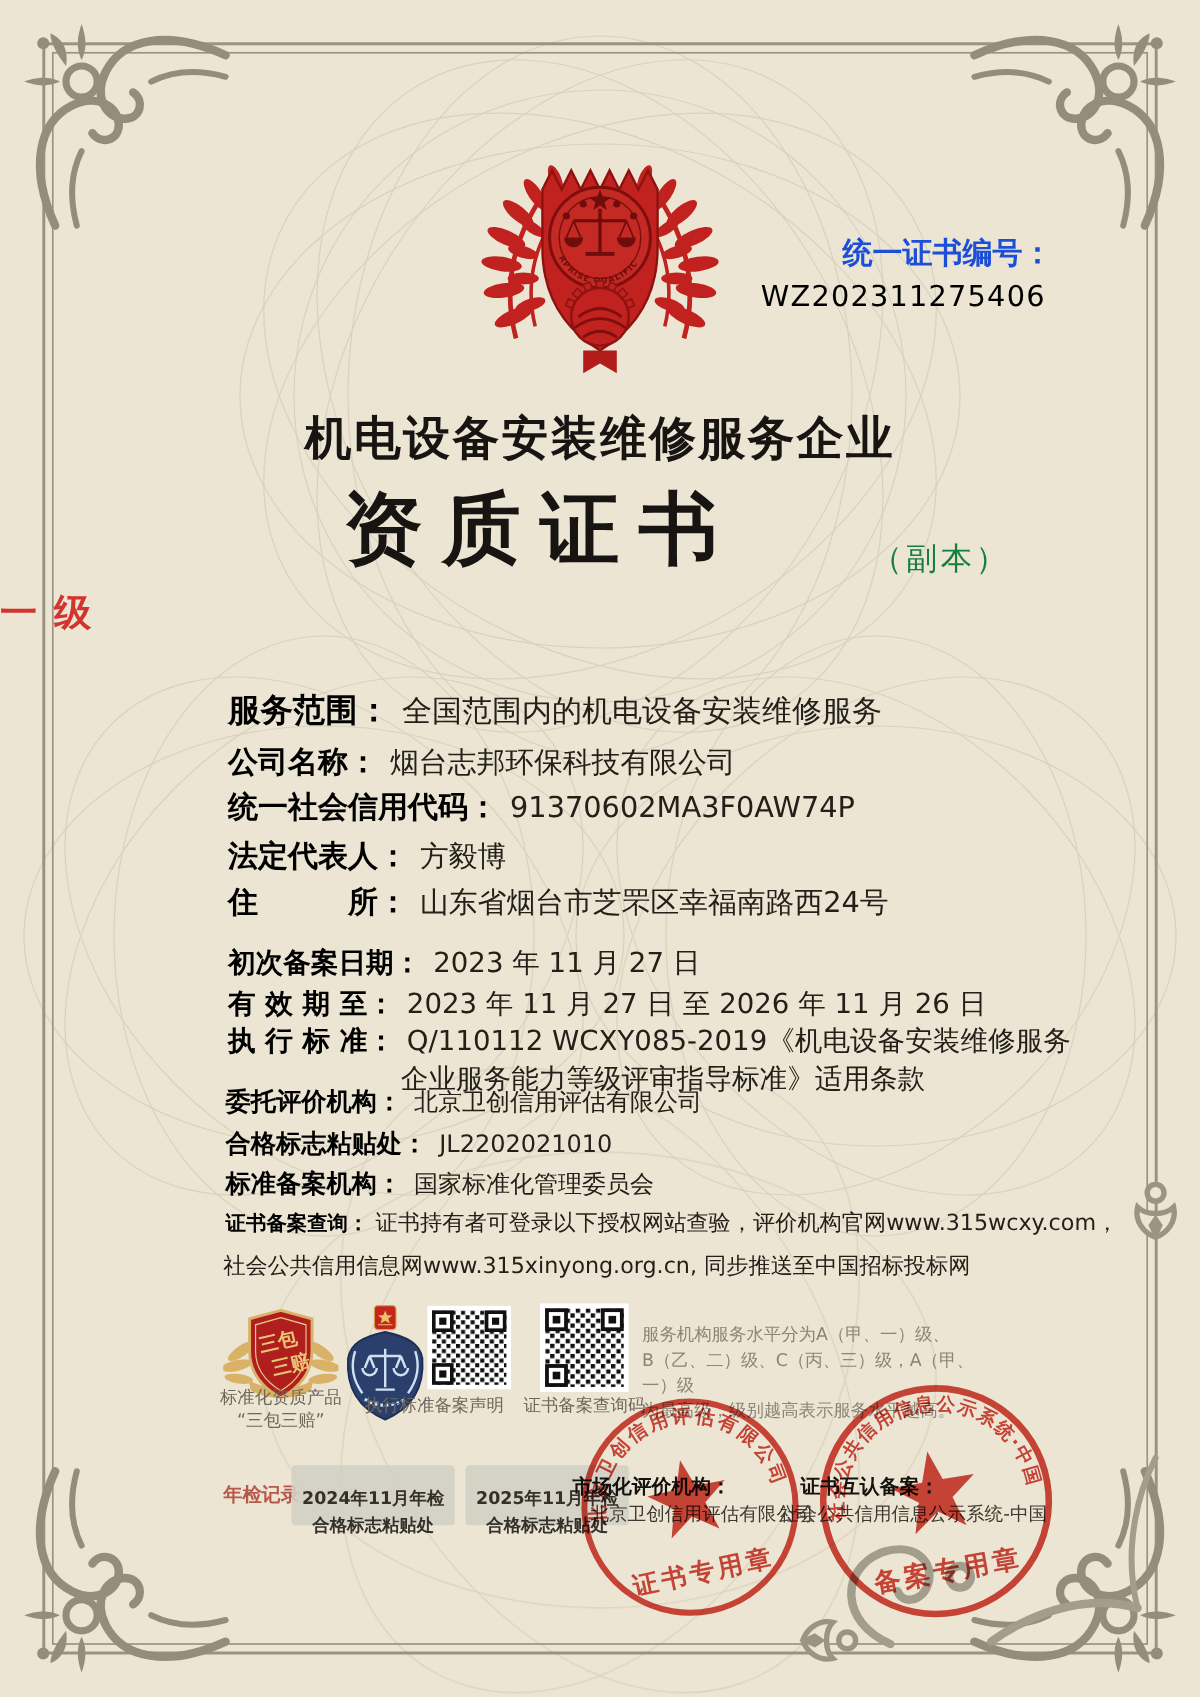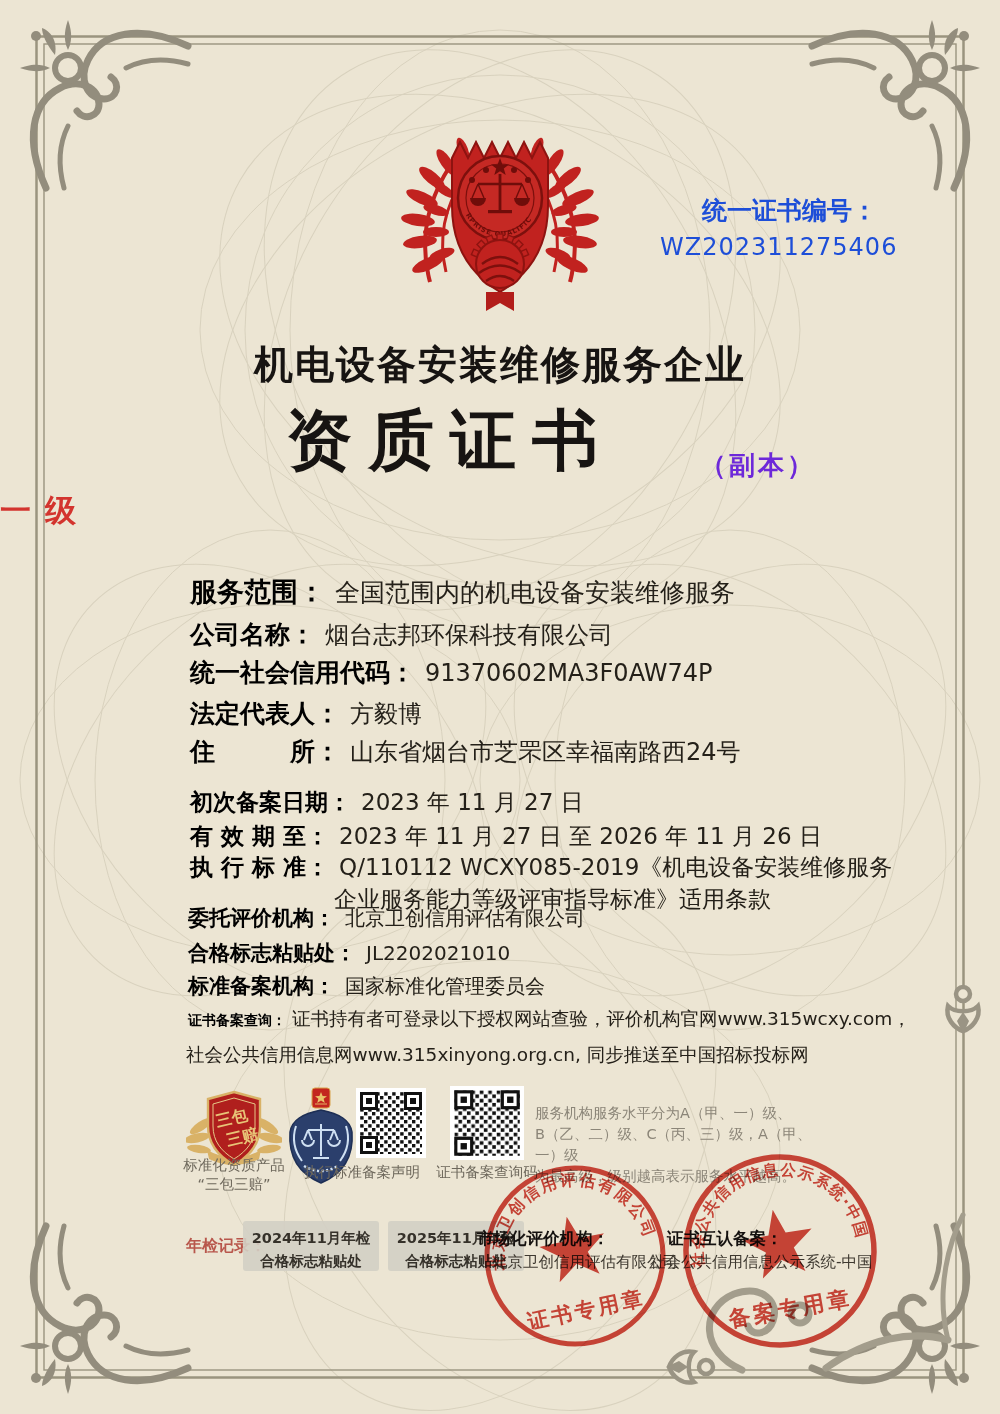--- a/index.html
+++ b/index.html
@@ -12,35 +12,35 @@
   svg{display:block}
   .abs{position:absolute;}
   .layer{position:absolute;left:0;top:0;width:1000px;height:1414px;pointer-events:none;}
   .row{position:absolute;white-space:nowrap;color:#242019;}
   .lbl{font-weight:800;color:#000000;}
   .val{margin-left:10px;}
   .sz1 .lbl{font-size:27px;} .sz1 .val{font-size:25px;}
   .sz2 .lbl{font-size:25px;} .sz2 .val{font-size:24px;margin-top:10px;}
   .sz3 .lbl{font-size:23px;} .sz3 .val{font-size:23px;}
   .sz4 .lbl{font-size:21px;} .sz4 .val{font-size:20px;}
-  .sz5 .lbl{font-size:14px;} .sz5 .val{font-size:18.5px;margin-left:6px;}
+  .sz5 .lbl{font-size:17px;} .sz5 .val{font-size:18.5px;margin-left:6px;}
   .title1{position:absolute;left:0;top:338px;width:1000px;text-align:center;
     font-size:39px;font-weight:900;letter-spacing:2px;color:#171412;}
   .title2{position:absolute;left:170px;top:396px;width:560px;text-align:center;
     font-size:66px;font-weight:900;letter-spacing:16px;color:#171412;}
-  .copytag{position:absolute;left:700px;top:448px;font-size:26px;font-weight:700;color:#6d28d9;letter-spacing:3px;}
+  .copytag{position:absolute;left:726px;top:448px;font-size:26px;font-weight:400;color:#15803d;letter-spacing:3px;}
   .grade{position:absolute;left:0;top:490px;width:1000px;text-align:left;
     font-size:31px;font-weight:800;letter-spacing:14px;color:#d3342e;}
   .certlbl{position:absolute;left:658px;top:194px;font-size:25px;font-weight:900;color:#1d4ed8;margin-left:44px;}
-  .certno{position:absolute;left:660px;top:233px;font-size:24px;color:#1d4ed8;letter-spacing:1px;}
+  .certno{position:absolute;left:634px;top:233px;font-size:24px;color:#000000;letter-spacing:1px;}
   .caption{position:absolute;text-align:center;font-size:14.5px;color:#6e685c;line-height:19px;}
   .note{position:absolute;left:535px;top:1103px;width:300px;font-size:14.5px;color:#8b8578;line-height:21px;}
   .annual-lbl{position:absolute;left:186px;top:1236px;font-size:16px;font-weight:700;color:#b8574c;}
   .annual-box{position:absolute;top:1221px;width:136px;height:50px;background:rgba(211,207,196,.9);
-    border-radius:3px;text-align:center;font-size:14.5px;font-weight:700;color:#35312a;line-height:23px;padding-top:6px;box-sizing:border-box;}
+    border-radius:3px;text-align:center;font-size:14.5px;font-weight:700;color:#35312a;line-height:23px;padding-top:17px;box-sizing:border-box;}
   .f-lbl{position:absolute;font-size:16.5px;font-weight:800;color:#14110f;white-space:nowrap;}
   .f-val{position:absolute;font-size:15.5px;color:#3e3930;white-space:nowrap;}
   .stamp{position:absolute;mix-blend-mode:multiply;opacity:.9;}
 </style>
 </head>
 <body>
 
 <div class="page">
 
   <svg class="layer" viewBox="0 0 1000 1414">

